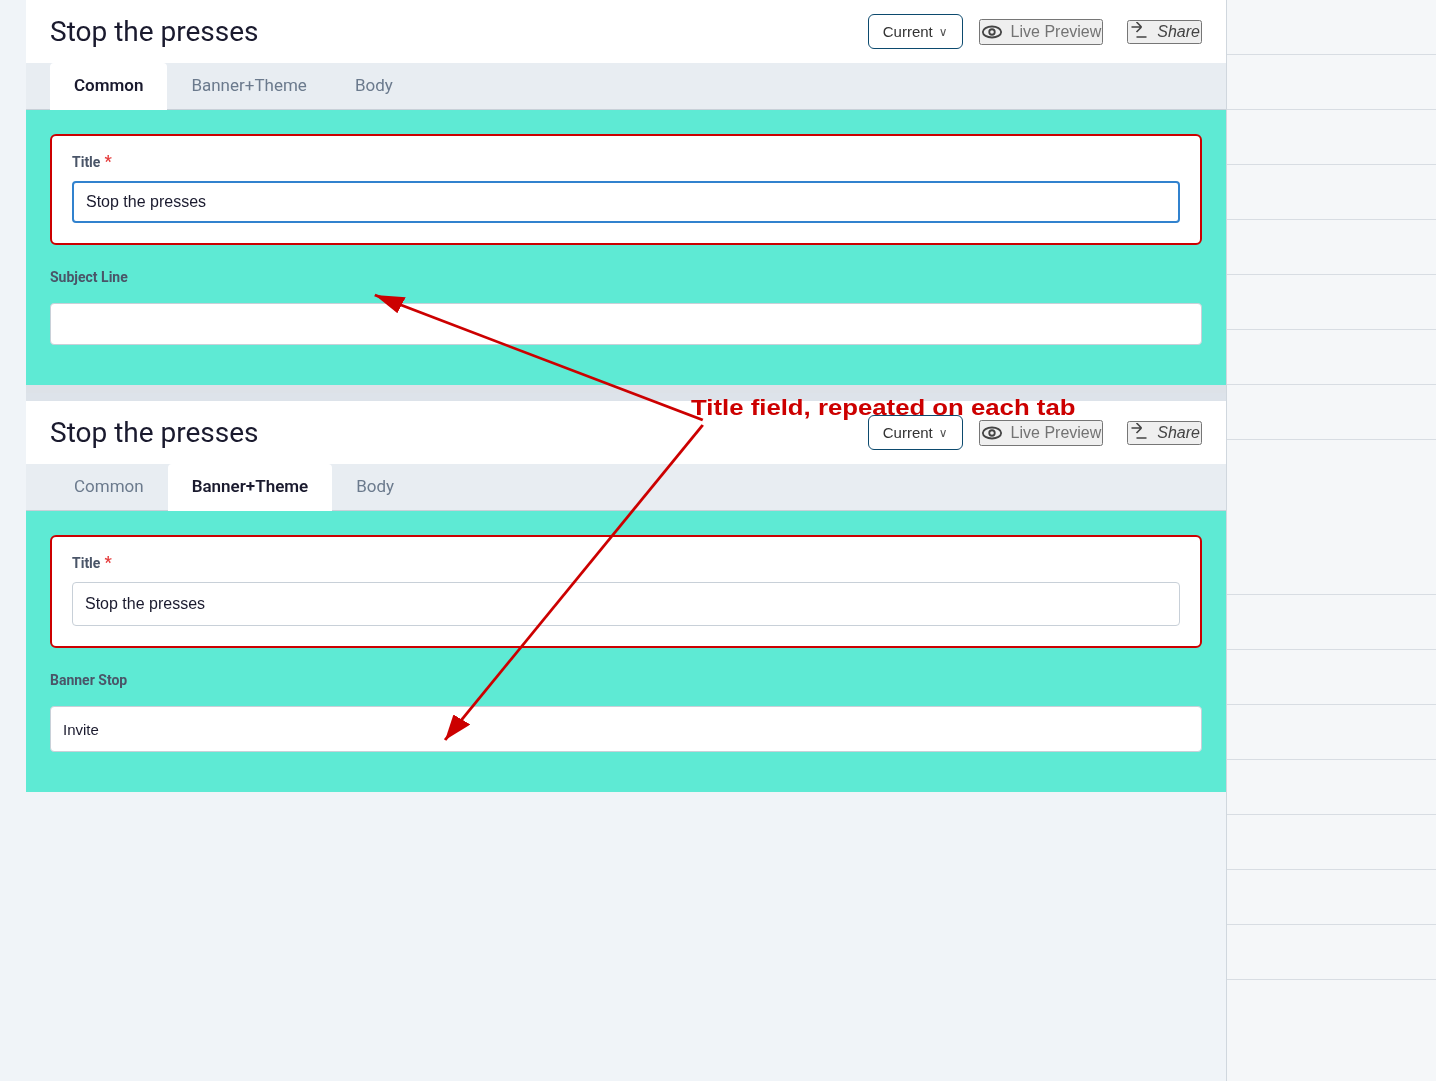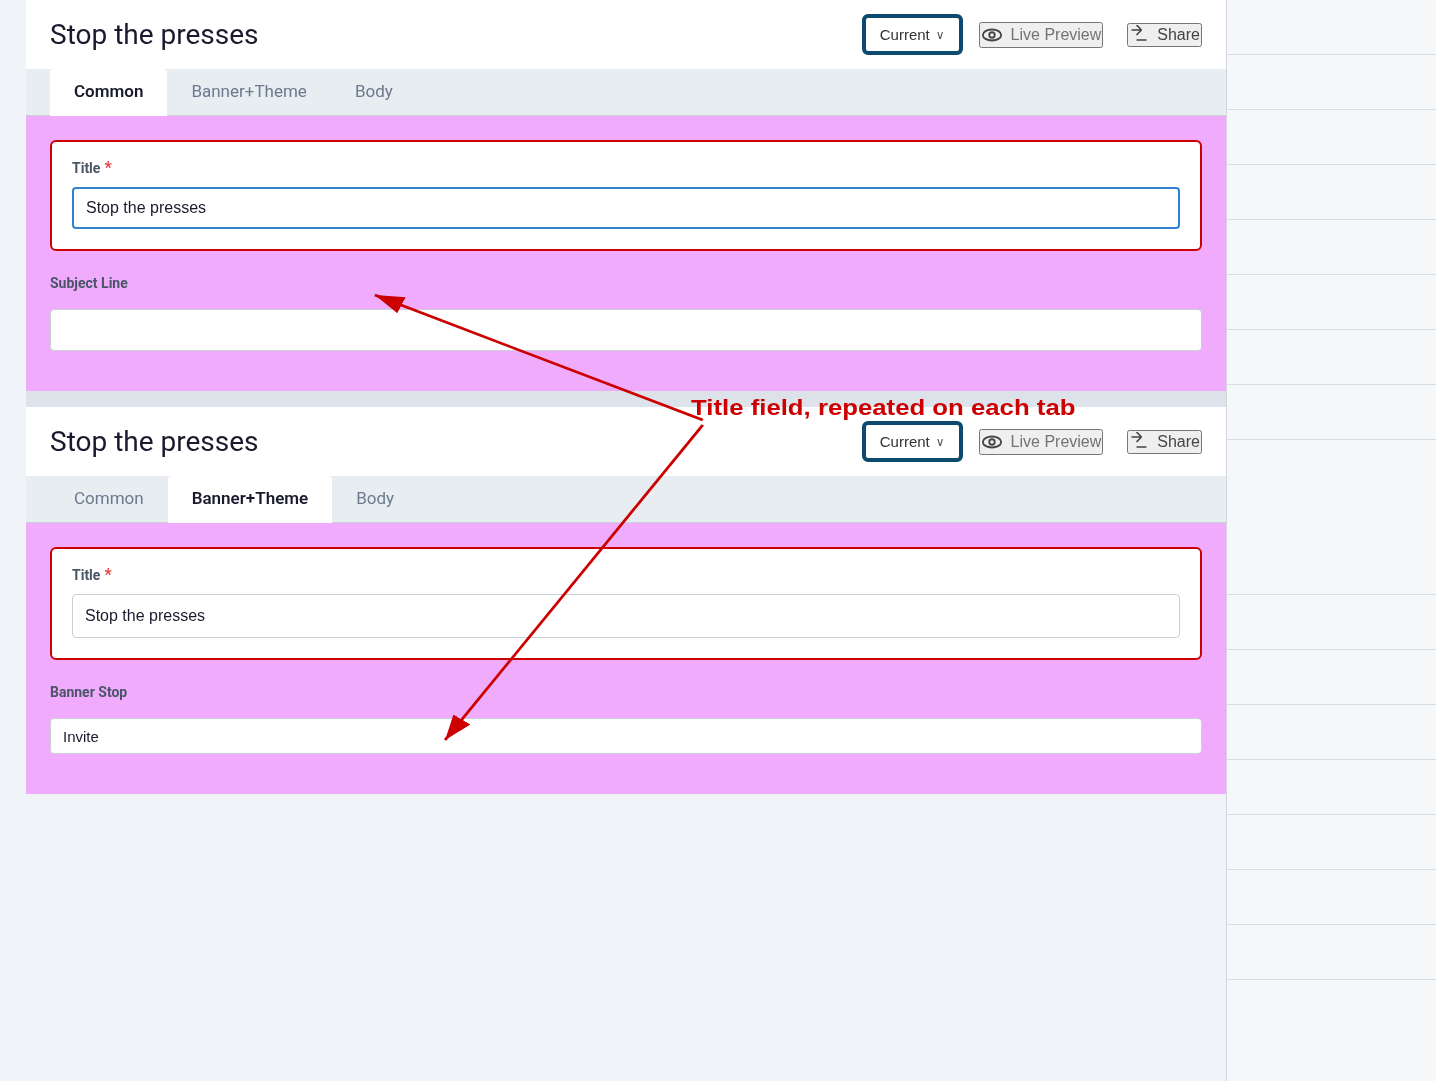--- a/index.html
+++ b/index.html
@@ -24,21 +24,21 @@
       font-size: 28px;
       font-weight: 400;
       color: #1a1a2e;
       flex: 1;
     }
 
     .version-dropdown {
       display: flex;
       align-items: center;
       gap: 6px;
-      border: 4px solid #0c4a6e;
+      border: 1px solid #0c4a6e;
       border-radius: 6px;
       padding: 8px 14px;
       font-size: 15px;
       color: #333;
       background: #fff;
       cursor: pointer;
       justify-content: space-between;
     }
 
     .version-dropdown .chevron {
@@ -63,20 +63,21 @@
       text-decoration: none;
     }
 
     .share-btn {
       display: flex;
       align-items: center;
       gap: 8px;
       font-size: 16px;
       color: #444;
       cursor: pointer;
+      font-style: italic;
     }
 
     .eye-icon {
       width: 22px;
       height: 22px;
     }
 
     .share-icon {
       width: 20px;
       height: 20px;
@@ -104,21 +105,21 @@
       color: #1a1a2e;
       font-weight: 600;
       border-top-left-radius: 4px;
       border-top-right-radius: 4px;
       border-bottom: 2px solid #ffffff;
       margin-bottom: -1px;
     }
 
     
     .content-area {
-      background: #f0abfc;
+      background: #5eead4;
       padding: 24px 24px 24px 24px;
       min-height: 240px;
     }
 
     .form-section {
       border: 2px solid #cc0000;
       border-radius: 6px;
       padding: 16px 20px 20px;
       margin-bottom: 24px;
       background: #fff;
@@ -175,21 +176,21 @@
     .banner-input {
       width: 100%;
       padding: 10px 12px;
       font-size: 15px;
       color: #1a1a2e;
       border: 1px solid #c8d0d8;
       border-radius: 4px;
       outline: none;
       background: #fff;
       margin-top: 8px;
-      height: 36px;
+      height: 46px;
     }
 
     
     .panel-divider {
       height: 8px;
       background: #dde2e8;
     }
 
     .top-right-panel {
       position: absolute;

